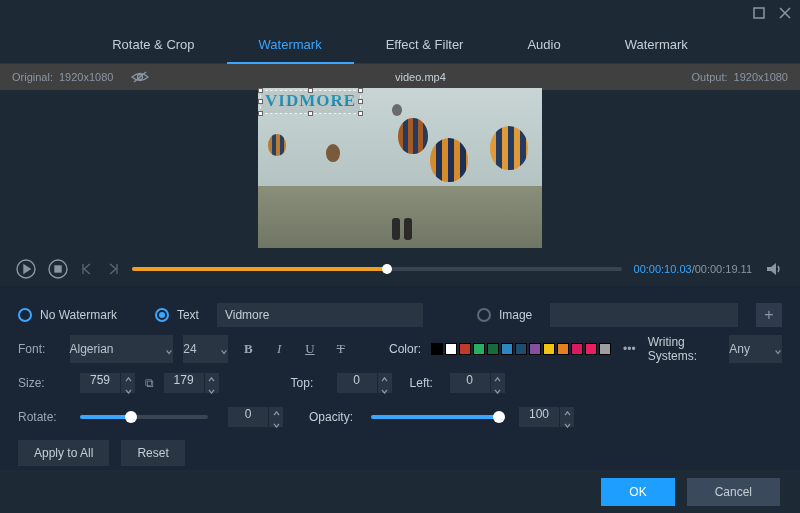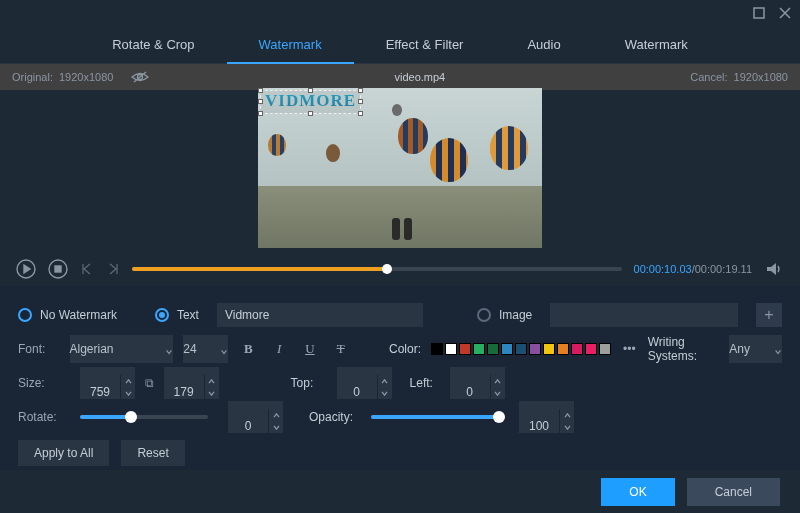--- a/index.html
+++ b/index.html
@@ -45,21 +45,21 @@
 .radio.off { border-color:#5a6a7a; }
 .radio .dot{ width:6px; height:6px; background:#3aa6ff; border-radius:50%; }
 .label { color:#c5ced6; font-size:12px; }
 .textinput { background:#2a3544; border:none; color:#c5ced6; height:24px; padding:0 8px; font-size:12px; }
 .imgbox { background:#2a3544; height:24px; flex:1; }
 .addbtn { width:26px; height:24px; background:#2e3b4c; color:#8a96a3; display:flex; align-items:center; justify-content:center; cursor:pointer; font-size:16px; }
 .ctl-label { width:52px; color:#9aa6b3; font-size:12px; }
 .select { background:#2a3544; height:28px; display:flex; align-items:center; padding:0 0; gap:6px; cursor:pointer; }
 .chev { width:8px; height:8px; }
 .chev svg{stroke:#8a96a3;stroke-width:1.5;fill:none;}
-.spinbox { background:#2a3544; height:32px; display:flex; align-items:flex-end; }
+.spinbox { background:#2a3544; height:20px; display:flex; align-items:flex-start; }
 .spinbox input { background:transparent; border:none; color:#c5ced6; width:40px; text-align:center; font-size:12px; outline:none; }
 .spinbtns { display:flex; flex-direction:column; border-left:1px solid #1a2635; }
 .spinbtns div{ width:14px; height:12px; display:flex; align-items:center; justify-content:center; cursor:pointer; }
 .spinbtns svg{ width:7px;height:5px;stroke:#8a96a3;stroke-width:1.5;fill:none;}
 .fsbtn { width:26px; height:24px; display:flex; align-items:center; justify-content:center; color:#9aa6b3; cursor:pointer; font-size:13px; font-family:Georgia,serif; }
 .swatches { display:flex; gap:2px; align-items:center; }
 .swatch { width:12px; height:12px; cursor:pointer; border:1px solid #000; }
 .more-dots{color:#9aa6b3;font-size:12px;cursor:pointer;padding:0 2px;}
 .slider { height:4px; background:#3a4552; position:relative; border-radius:2px; }
 .slider-fill{position:absolute;left:0;top:0;bottom:0;background:#3aa6ff;border-radius:2px;}
@@ -98,21 +98,21 @@
       <span>Original:</span>
       <span>1920x1080</span>
       <svg class="eye-icon" width="18" height="14" style="stroke:#8a96a3;stroke-width:1.3;fill:none;">
           <path d="M1 7 Q9 0 17 7 Q9 14 1 7 Z"></path>
           <circle cx="9" cy="7" r="2.5"></circle>
           <path d="M3 12 L15 2"></path>
         </svg>
     </div>
     <div style="color:#c5ced6;">video.mp4</div>
     <div style="display:flex;align-items:center;gap:6px;">
-      <span>Cancel:</span>
+      <span>Output:</span>
       <span>1920x1080</span>
     </div>
   </div>
 
   <div class="preview">
     <div class="preview-box">
       <div class="sky"></div>
       <div class="ground"></div>
       <div class="balloon b4"></div>
         <div class="balloon b5"></div>

